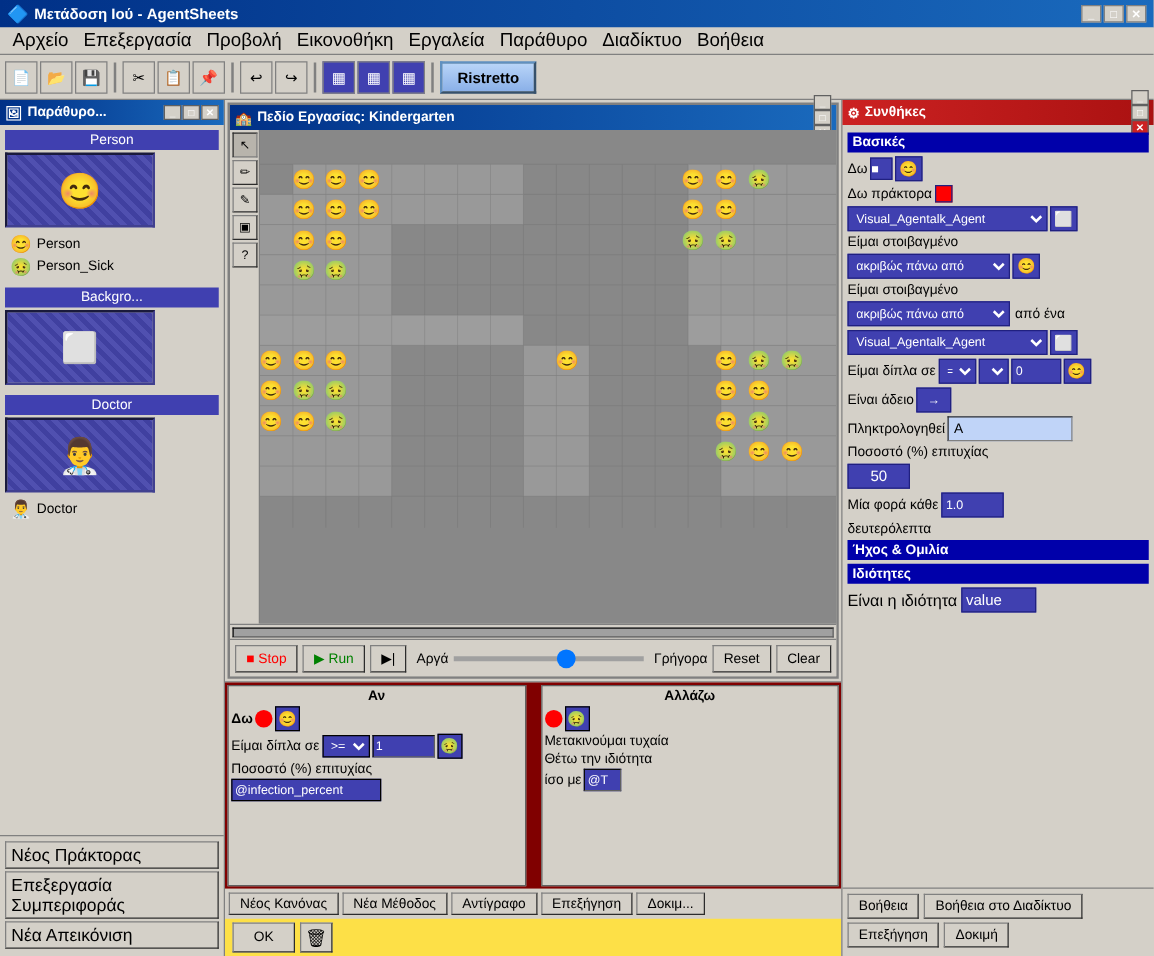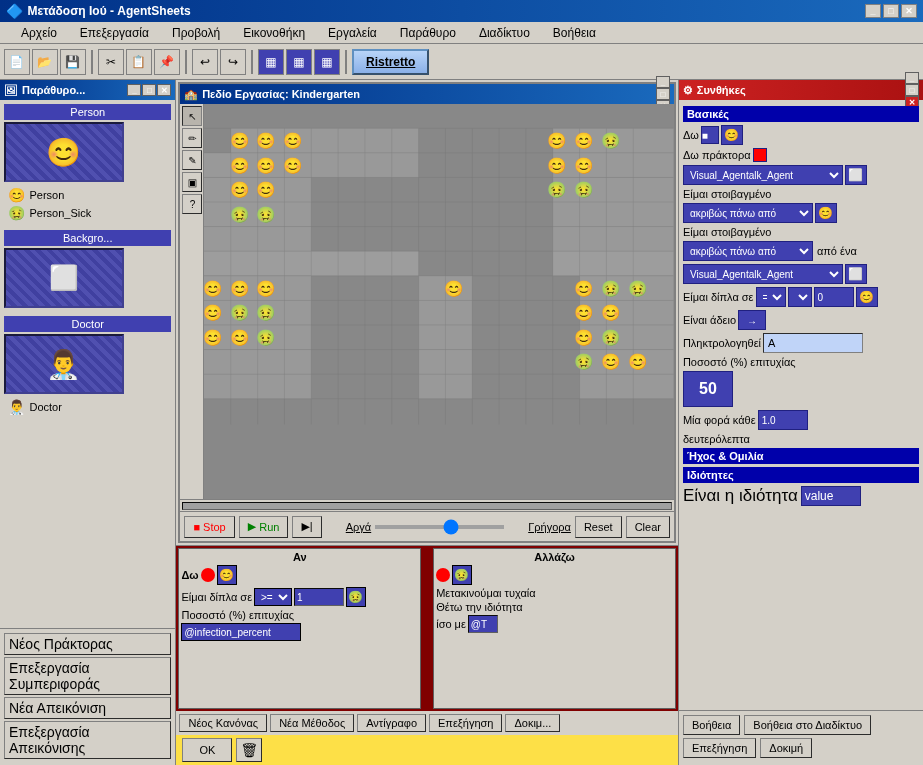--- a/index.html
+++ b/index.html
@@ -40,22 +40,21 @@
       background: #d4d0c8;
       height: 22px;
       display: flex;
       align-items: center;
       padding: 0 4px;
       border-bottom: 1px solid #808080;
     }
     .menu-item {
       padding: 2px 6px;
       cursor: pointer;
-      font-size: 12px;
-      margin-left: 11px;
+      font-size: 15px;
     }
 
     
     .toolbar {
       background: #d4d0c8;
       height: 36px;
       display: flex;
       align-items: center;
       padding: 2px 4px;
       border-bottom: 1px solid #808080;
@@ -75,21 +74,20 @@
       margin: 0 3px;
     }
     .ristretto-btn {
       background: linear-gradient(to bottom, #b8d4f8, #8ab0e8);
       border: 2px outset #6090c0;
       padding: 4px 12px;
       font-weight: bold;
       font-size: 12px;
       cursor: pointer;
       color: #000;
-      text-decoration: underline;
     }
 
     
     .main-layout {
       display: flex;
       height: calc(765px - 80px);
     }
 
     
     .left-panel {
@@ -259,21 +257,21 @@
       height: 22px;
       padding: 0 8px;
       background: #d4d0c8;
       border: 1px outset #808080;
       cursor: pointer;
       font-size: 11px;
       display: flex; align-items: center; gap: 3px;
     }
     .stop-btn { color: red; }
     .run-btn { color: green; }
-    .speed-label { font-size: 11px; margin-left: 20px; text-decoration: underline; }
+    .speed-label { font-size: 11px; margin-left: 4px; }
     .speed-slider {
       flex: 1;
       height: 4px;
       -webkit-appearance: none;
       background: #a0a0a0;
     }
 
     
     .behavior-panel {
       height: 220px;
@@ -469,24 +467,24 @@
       display: flex; align-items: center; justify-content: center;
       font-size: 10px;
       color: white;
     }
 
     .percent-box {
       background: #4040b0;
       color: white;
       border: 1px solid #202080;
       width: 50px;
-      height: 36px;
+      height: 20px;
       padding: 0 3px;
-      font-size: 16px;
-      display: flex; align-items: center; justify-content: center; font-weight: bold;
+      font-size: 12px;
+      display: flex; align-items: center; justify-content: center;
     }
 
     .key-input-box {
       background: #c0d4f8;
       border: 1px inset #808080;
       width: 100px;
       height: 20px;
       display: flex; align-items: center;
       padding: 0 4px;
       font-size: 11px;
@@ -514,21 +512,21 @@
     ::-webkit-scrollbar-track { background: #d4d0c8; }
     ::-webkit-scrollbar-thumb { background: #808080; border: 1px solid #606060; }
 
     .idia-row {
       display: flex;
       align-items: center;
       gap: 3px;
       font-size: 11px;
       margin-bottom: 3px;
     }
-    .idia-label { font-size: 17px; }
+    .idia-label { font-size: 13px; }
     .idia-value-box {
       background: #4040b0;
       color: white;
       border: 1px solid #202080;
       height: 20px;
       padding: 0 3px;
       font-size: 12px;
       display: flex; align-items: center;
       min-width: 60px;
     }
@@ -661,21 +659,20 @@
           <span class="agent-list-icon">👨‍⚕️</span>
           <span>Doctor</span>
         </div>
       </div>
     </div>
 
     <div class="left-bottom">
       <button>Νέος Πράκτορας</button>
       <button>Επεξεργασία Συμπεριφοράς</button>
       <button>Νέα Απεικόνιση</button>
-      <button>Επεξεργασία Απεικόνισης</button>
     </div>
   </div>
 
   <div class="center-area">
 
     <div class="pedio-panel">
       <div class="pedio-title-bar">
         <span>🏫</span>
         <span style="margin-left:4px;">Πεδίο Εργασίας: Kindergarten</span>
         <div class="panel-controls" style="margin-left:auto;">

